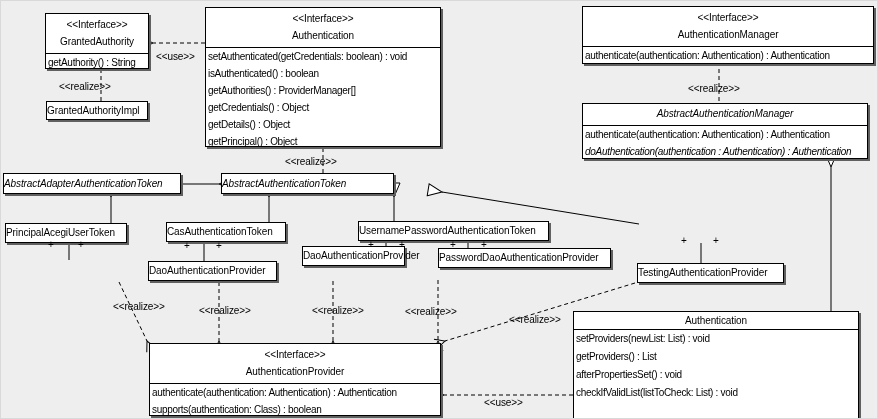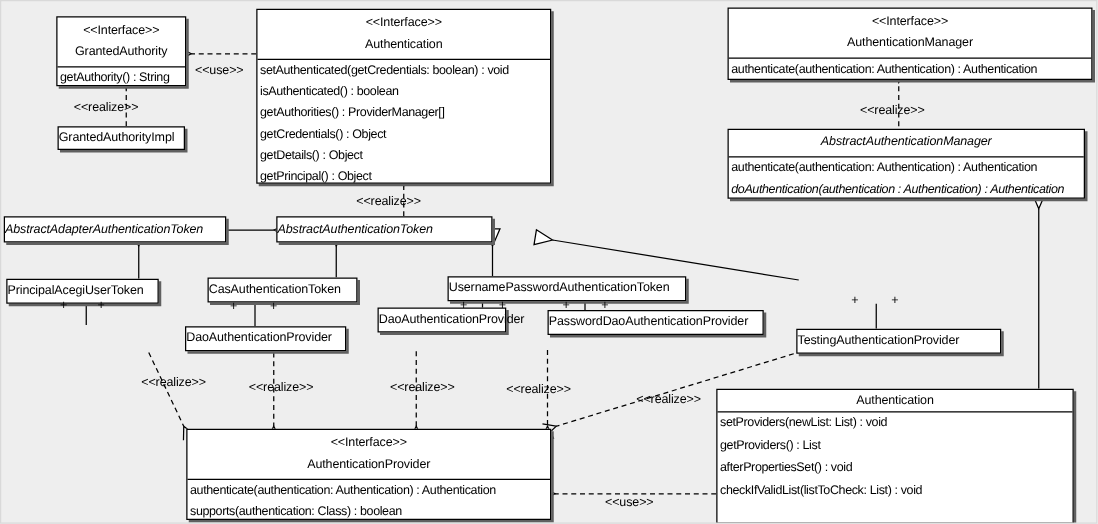--- a/index.html
+++ b/index.html
@@ -132,21 +132,21 @@
   </div>
 
   <div class="cls one" style="left:301px;top:245px;width:103px;height:20px">
     <div class="nm">DaoAuthenticationProvider</div>
   </div>
 
   <div class="cls one" style="left:437px;top:247px;width:173px;height:20px">
     <div class="nm">PasswordDaoAuthenticationProvider</div>
   </div>
 
-  <div class="cls one" style="left:636px;top:262px;width:164px;height:20px">
+  <div class="cls one" style="left:636px;top:262px;width:147px;height:20px">
     <div class="nm">TestingAuthenticationProvider</div>
   </div>
 
   <div class="cls" style="left:148px;top:342px;width:292px;height:73px">
     <div class="hdr h2">
       <div class="st">&lt;&lt;Interface&gt;&gt;</div>
       <div class="nm">AuthenticationProvider</div>
     </div>
     <div class="m">authenticate(authentication: Authentication) : Authentication</div>
     <div class="m">supports(authentication: Class) : boolean</div>

